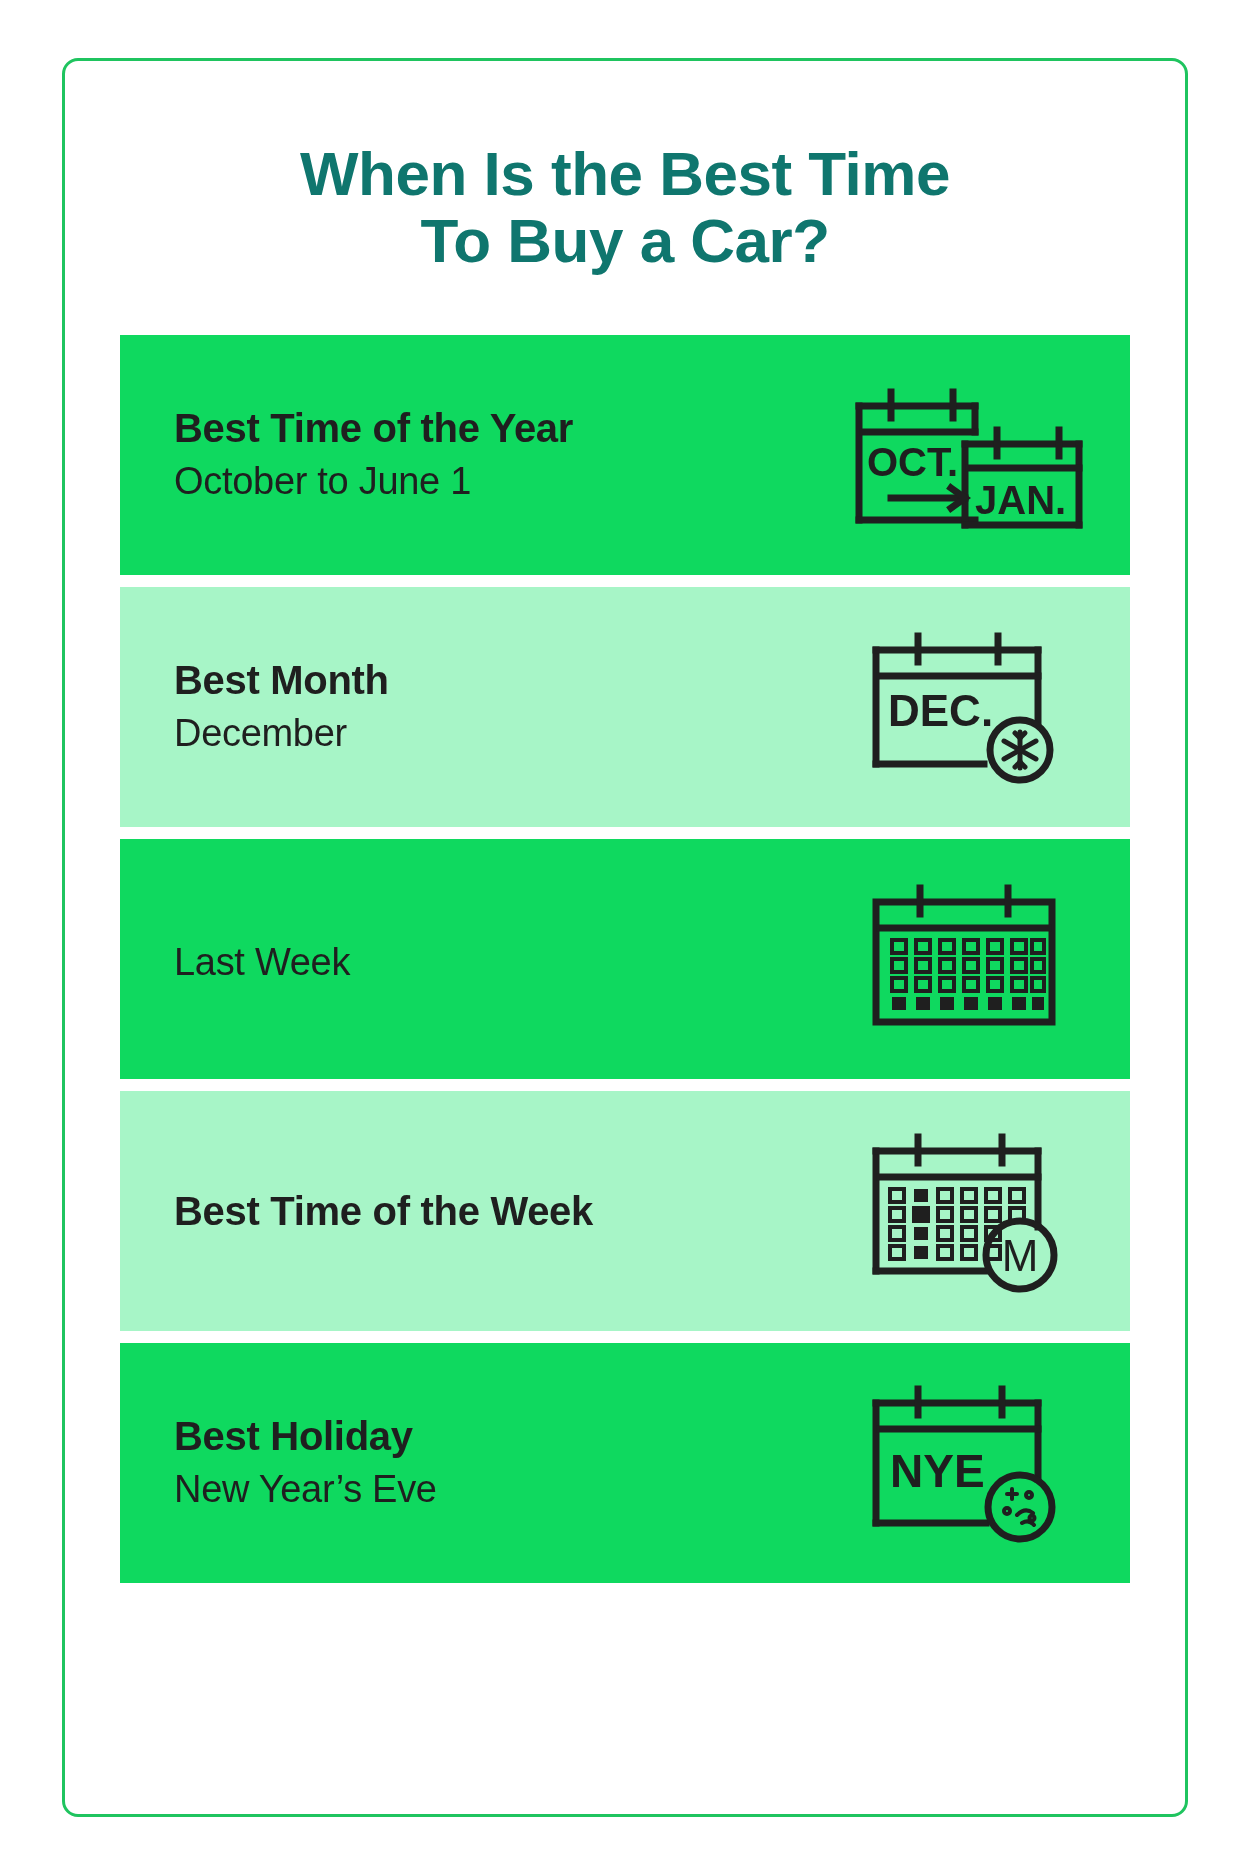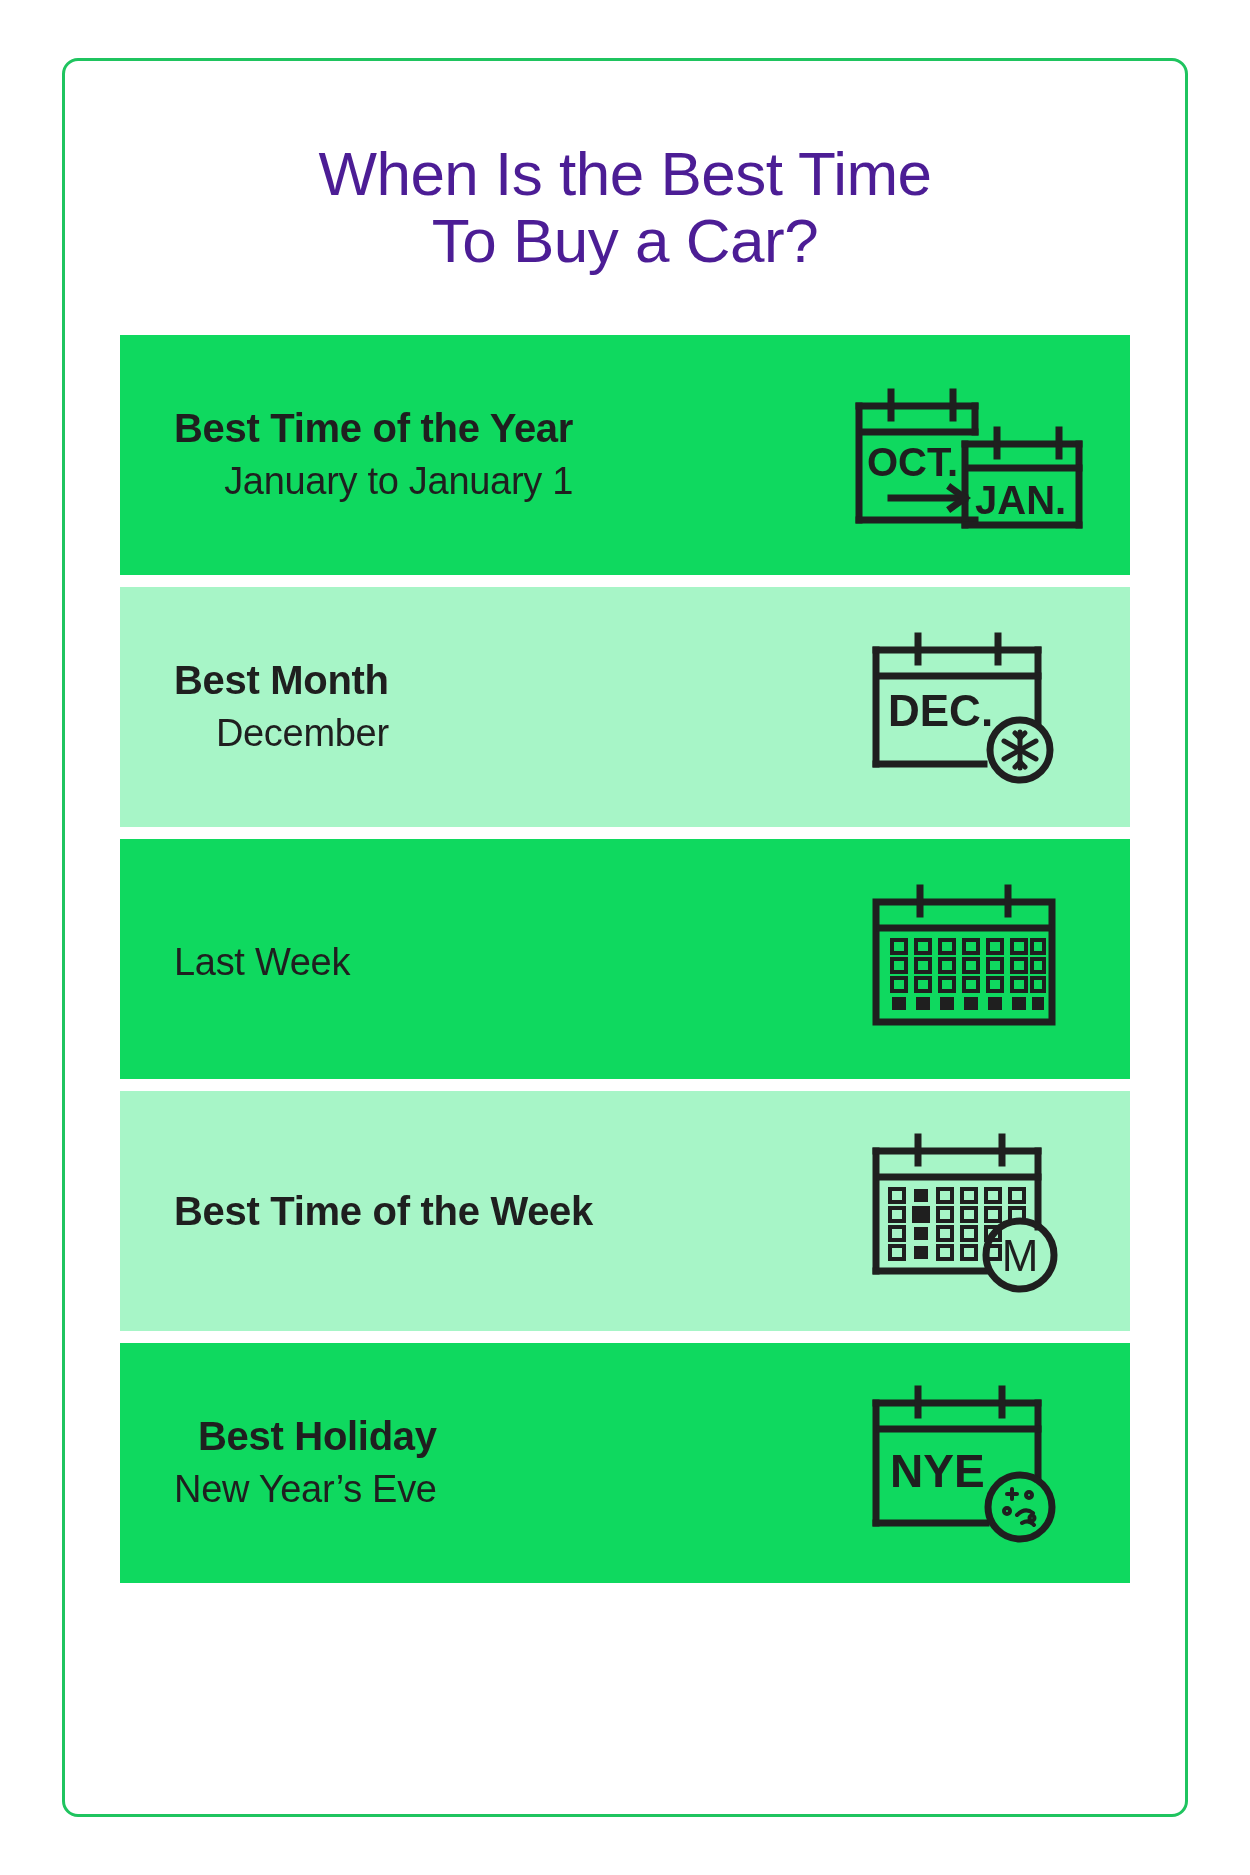--- a/index.html
+++ b/index.html
@@ -21,22 +21,22 @@
     width:100%;height:100%;
     border:3px solid #1FC45F;
     border-radius:16px;
     background:#ffffff;
     padding:62px 55px 62px 55px;
     display:flex;
     flex-direction:column;
   }
   .title{
     text-align:center;
-    color:#4c1d95;
-    font-weight:normal;
+    color:#0f766e;
+    font-weight:bold;
     font-size:62px;
     line-height:1.08;
     letter-spacing:-0.5px;
     margin:18px 0 0 0;
     white-space:pre-line;
   }
   .rows{
     margin-top:60px;
     display:flex;
     flex-direction:column;
@@ -46,21 +46,21 @@
     position:relative;
     box-sizing:border-box;
     height:240px;
     display:flex;
     align-items:center;
     justify-content:space-between;
     padding:0 38px 0 54px;
   }
   .row.dark{background:#0FD95F;}
   .row.light{background:#A7F5C7;}
-  .row-text{display:flex;flex-direction:column;justify-content:center;align-items:flex-end;}
+  .row-text{display:flex;flex-direction:column;justify-content:center;}
   .row-label{
     color:#1F1F1F;
     font-weight:bold;
     font-size:40px;
     line-height:1.15;
     letter-spacing:-0.3px;
   }
   .row-value{
     color:#1F1F1F;
     font-weight:normal;
@@ -86,21 +86,21 @@
   <div class="card">
 
     <h1 class="title">When Is the Best Time
 To Buy a Car?</h1>
 
     <div class="rows">
 
       <div class="row dark">
         <div class="row-text">
           <div class="row-label">Best Time of the Year</div>
-          <div class="row-value">January to January 1</div>
+          <div class="row-value">October to June 1</div>
         </div>
         <div class="row-icon">
           <svg width="240" height="150" viewBox="0 0 240 150" fill="none" stroke="#1F1F1F" stroke-width="7" stroke-linecap="square">
 
             <path d="M12 26 L12 140"></path>
             <path d="M12 26 L128 26"></path>
             <path d="M128 26 L128 52"></path>
             <path d="M12 140 L128 140"></path>
             <path d="M16 52 L128 52"></path>
 

